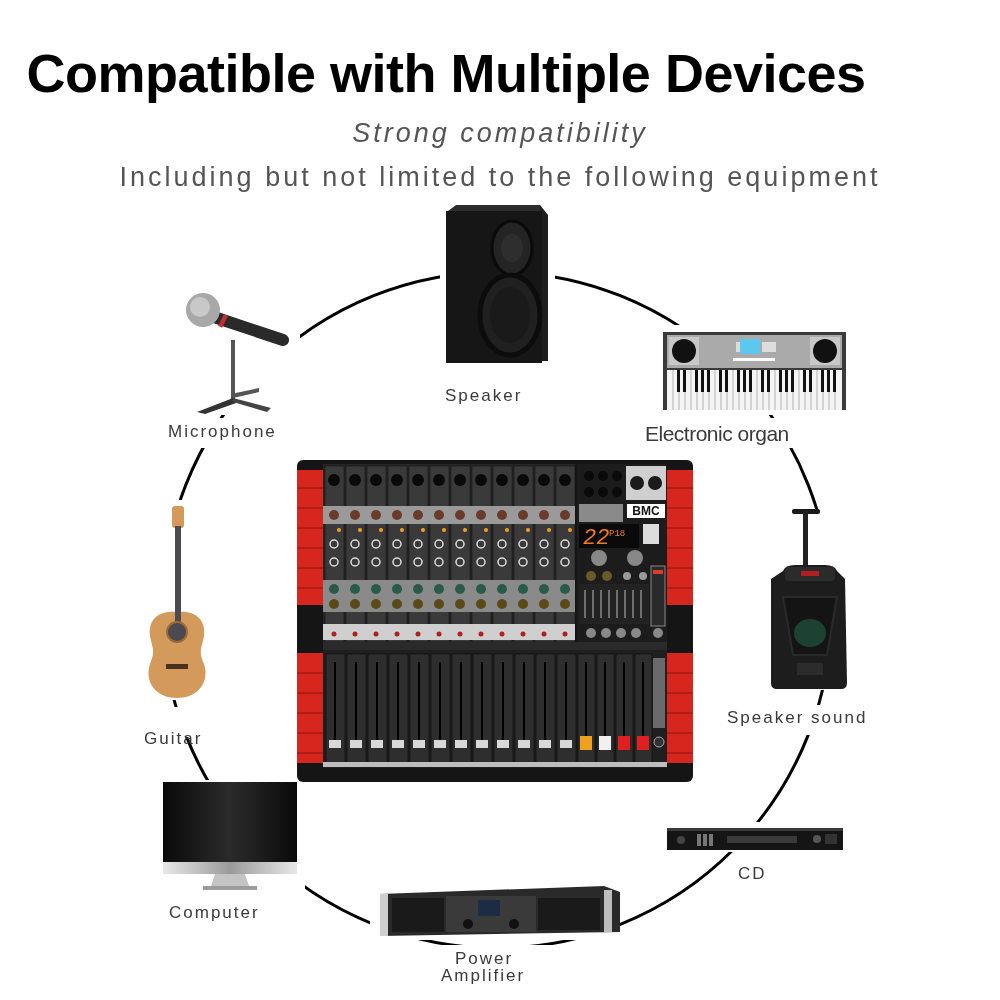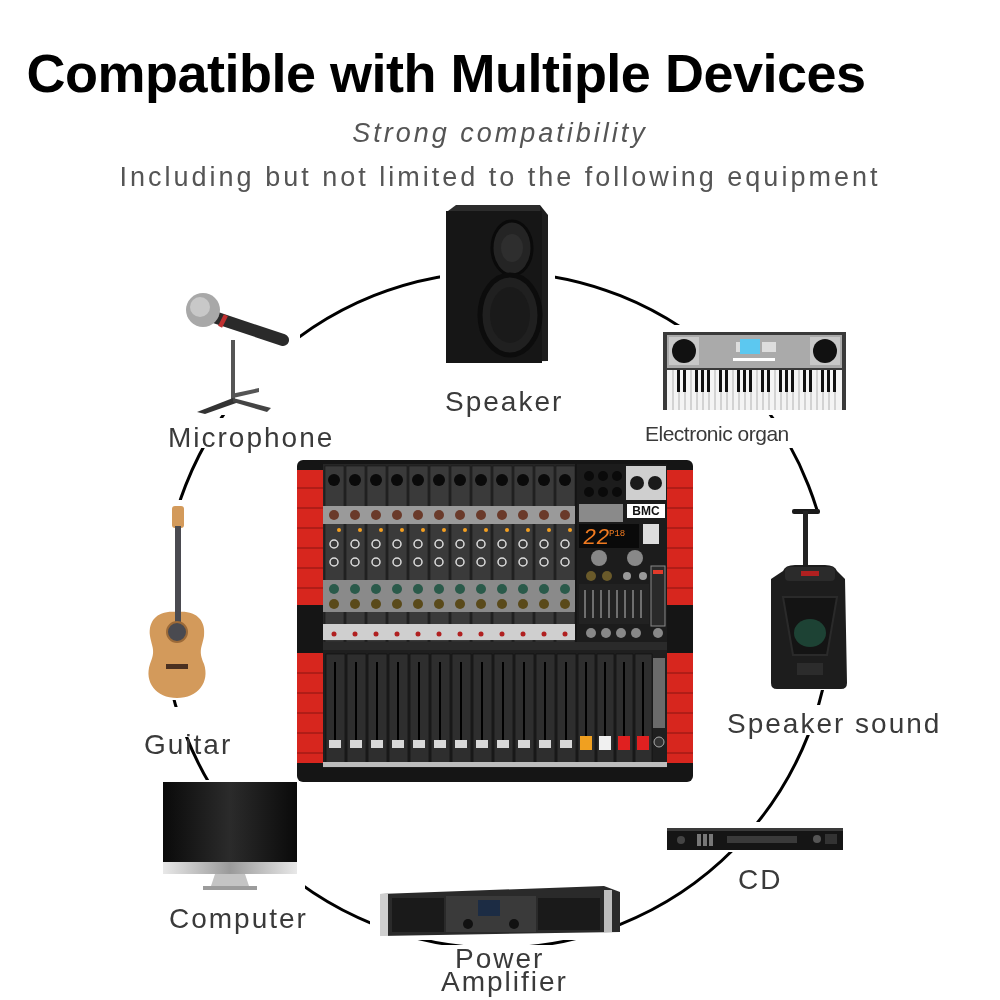--- a/index.html
+++ b/index.html
@@ -1,21 +1,21 @@
 <!DOCTYPE html>
 <html><head>
 <meta charset="utf-8">
 <style>
   html, body { margin:0; padding:0; background:#ffffff; }
   body { width:1000px; height:1000px; position:relative; overflow:hidden; font-family:"Liberation Sans", sans-serif; }
   .title { position:absolute; top:42px; left:0; width:892px; text-align:center; font-size:54px; font-weight:bold; color:#000; letter-spacing:-0.5px; }
   .sub { position:absolute; left:0; width:1000px; text-align:center; font-size:27px; color:#555; letter-spacing:3px; }
   .sub1 { top:118px;font-style:italic; }
   .sub2 { top:134px;margin-top:28px; }
-  .label { position:absolute; font-size:28px; color:#3a3a3a; letter-spacing:2px; white-space:nowrap; }
+  .label { position:absolute; font-size:17px; color:#3a3a3a; letter-spacing:2px; white-space:nowrap; }
   .label.narrow { letter-spacing:-0.5px; font-size:21px; }
   svg.ring { position:absolute; left:0; top:0; }
   .dev { position:absolute; }
 </style>
 </head>
 <body>
 
 <div class="title">Compatible with Multiple Devices</div>
 <div class="sub sub1">Strong compatibility</div>
 <div class="sub sub2">Including but not limited to the following equipment</div>

